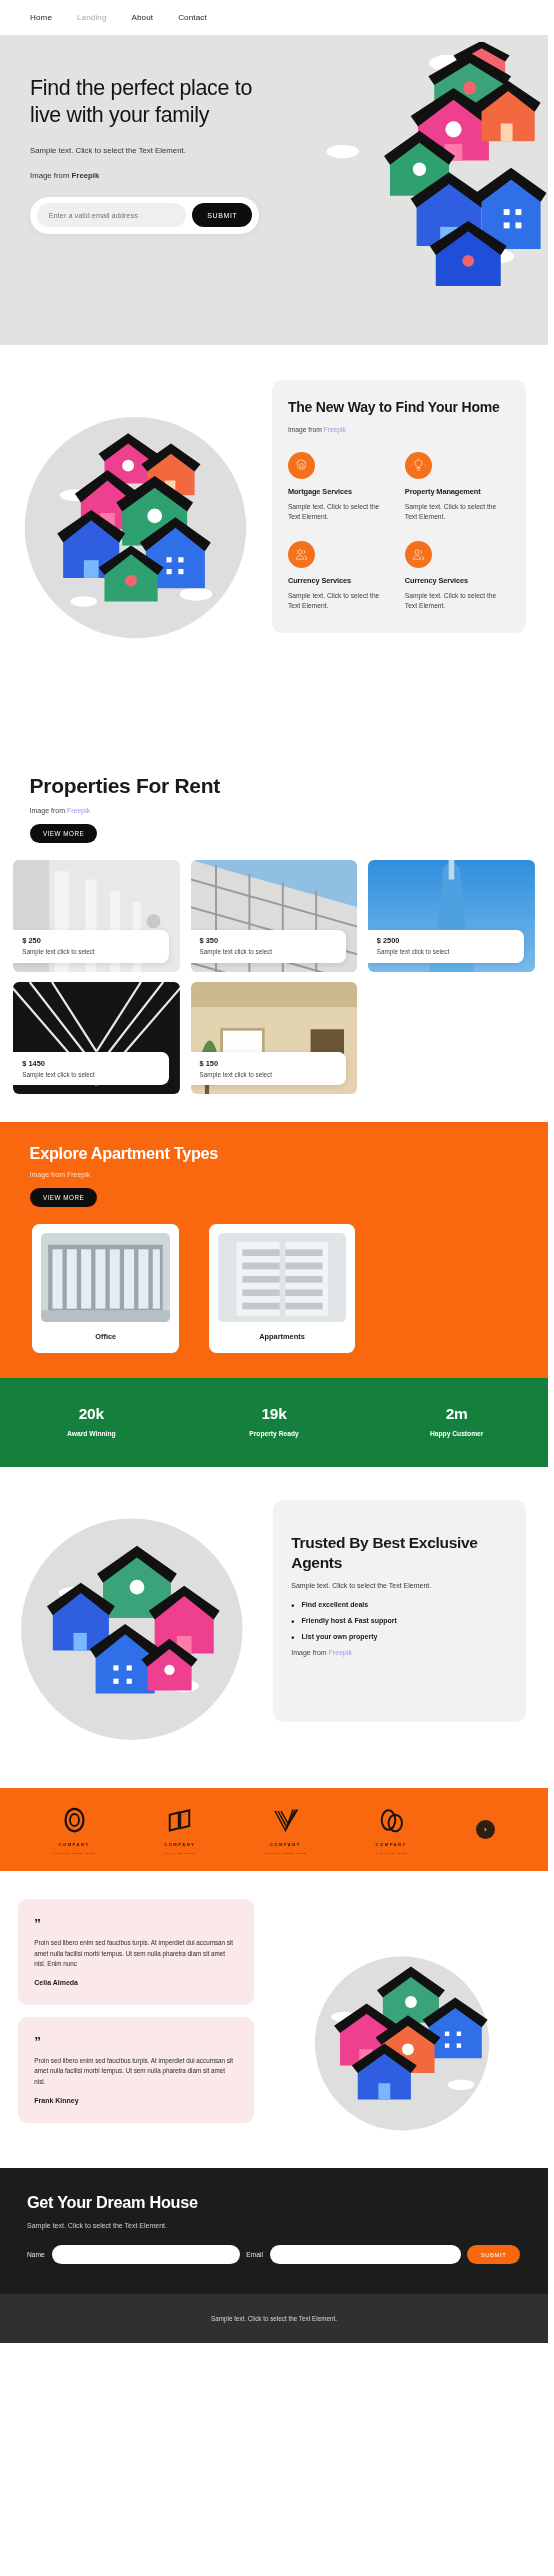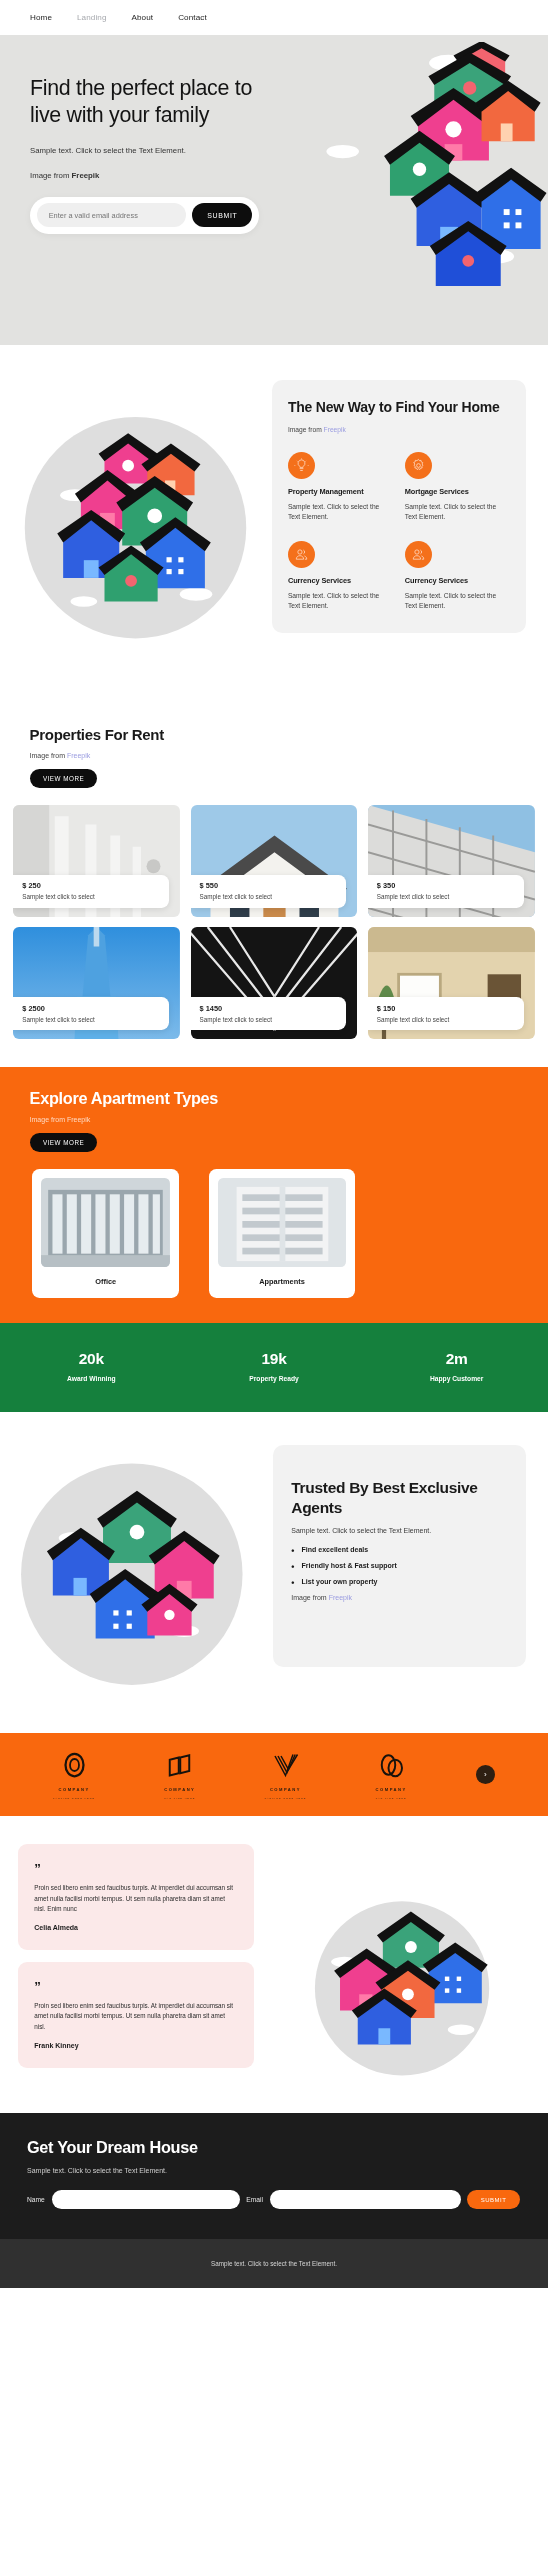--- a/index.html
+++ b/index.html
@@ -36,21 +36,21 @@
   .newway-card h2 { font-size:14px; line-height:1.26; font-weight:700; letter-spacing:-0.2px; }
   .newway-card .credit { font-size:6.7px; color:#444; margin-top:9.6px; }
   .newway-card .credit a { color:#9a9ce0; text-decoration:none; }
   .feat-grid { display:grid; grid-template-columns:1fr 1fr; gap:19px 12px; margin-top:19px; }
   .feat .circle { width:27px; height:27px; border-radius:50%; background:#f4701b; display:flex; align-items:center; justify-content:center; }
   .feat h3 { font-size:7.4px; font-weight:700; margin-top:8.1px; letter-spacing:-0.1px; }
   .feat p { font-size:6.7px; color:#3d3d3d; line-height:1.55; margin-top:5.2px; }
 
   
   .props { padding:18px 13.3px 28px 13.3px; background:#fff; }
-  .props h2 { font-size:15px; font-weight:700; letter-spacing:-0.3px; padding-left:16.3px; }
+  .props h2 { font-size:21px; font-weight:700; letter-spacing:-0.3px; padding-left:16.3px;margin-top:48px; }
   .props .credit { font-size:7px; color:#444; margin-top:9px; padding-left:16.3px; }
   .props .credit a { color:#9a9ce0; text-decoration:none; }
   .pill-dark { display:inline-block; margin:10.3px 0 0 16.3px; background:#0d0d0d; color:#fff; border-radius:15px; padding:6px 13.3px; font-size:6.3px; letter-spacing:0.5px; border:0; cursor:pointer; font-family:inherit; }
   .prop-grid { display:grid; grid-template-columns:repeat(3,1fr); gap:10.3px; margin-top:16.3px; }
   .prop-card { position:relative; height:112px; border-radius:6px; overflow:hidden; }
   .prop-card .bg { position:absolute; inset:0; }
   .prop-tag { position:absolute; left:0; right:11px; bottom:9px; background:#fff; border-radius:0 7.4px 7.4px 0; padding:6.7px 9px 7.4px 9px; box-shadow:0 1.5px 6px rgba(0,0,0,.1); }
   .prop-tag .price { font-size:7.4px; font-weight:700; }
   .prop-tag .desc { font-size:6.3px; color:#444; margin-top:3px; }
 
@@ -220,37 +220,37 @@
     <div class="newway-card">
       <h2>The New Way to Find Your Home</h2>
       <div class="credit">
         <span>Image from </span><a href="#">Freepik</a>
       </div>
 
       <div class="feat-grid">
         <div class="feat">
           <div class="circle">
             <svg width="15" height="15" viewBox="0 0 24 24" fill="none" stroke="#ffd9c2" stroke-width="1.3">
+              <circle cx="12" cy="12" r="3"></circle>
+              <path d="M12 2.2l1.5 2.1 2.5-.6.4 2.6 2.4 1-1.1 2.4 1.6 2-2 1.7.5 2.6-2.6.2-1.1 2.4-2.1-1.5-2.1 1.5-1.1-2.4-2.6-.2.5-2.6-2-1.7 1.6-2L4.2 7.3l2.4-1 .4-2.6 2.5.6z"></path>
+            </svg>
+          </div>
+          <h3>Mortgage Services</h3>
+          <p>Sample text. Click to select the Text Element.</p>
+        </div>
+
+        <div class="feat">
+          <div class="circle">
+            <svg width="15" height="15" viewBox="0 0 24 24" fill="none" stroke="#ffd9c2" stroke-width="1.3">
               <path d="M9 17h6M10 20h4"></path>
               <path d="M12 3a5.5 5.5 0 0 0-3.3 9.9c.5.4.8 1 .8 1.6v.5h5v-.5c0-.6.3-1.2.8-1.6A5.5 5.5 0 0 0 12 3z"></path>
               <path d="M12 .8v1.2M4.6 4.6l.9.9M.8 12H2M19.4 4.6l-.9.9M22 12h1.2"></path>
             </svg>
           </div>
           <h3>Property Management</h3>
-          <p>Sample text. Click to select the Text Element.</p>
-        </div>
-
-        <div class="feat">
-          <div class="circle">
-            <svg width="15" height="15" viewBox="0 0 24 24" fill="none" stroke="#ffd9c2" stroke-width="1.3">
-              <circle cx="12" cy="12" r="3"></circle>
-              <path d="M12 2.2l1.5 2.1 2.5-.6.4 2.6 2.4 1-1.1 2.4 1.6 2-2 1.7.5 2.6-2.6.2-1.1 2.4-2.1-1.5-2.1 1.5-1.1-2.4-2.6-.2.5-2.6-2-1.7 1.6-2L4.2 7.3l2.4-1 .4-2.6 2.5.6z"></path>
-            </svg>
-          </div>
-          <h3>Mortgage Services</h3>
           <p>Sample text. Click to select the Text Element.</p>
         </div>
 
         <div class="feat">
           <div class="circle">
             <svg width="15" height="15" viewBox="0 0 24 24" fill="none" stroke="#ffd9c2" stroke-width="1.3">
               <circle cx="9.5" cy="8" r="3.4"></circle>
               <path d="M3.6 19.5c0-3.3 2.6-5.6 5.9-5.6s5.9 2.3 5.9 5.6z"></path>
               <path d="M15 4.9a3.4 3.4 0 0 1 0 6.2M16.6 14.3c2.4.6 3.8 2.6 3.8 5.2h-3"></path>
             </svg>
@@ -290,36 +290,20 @@
           <path d="M30 8h10v136H30zM52 14h8v126h-8zM70 22h7v112h-7zM86 30h6v96h-6z" fill="#f4f4f3"></path>
           <path d="M0 120h120v32H0z" fill="#dcdcda"></path>
           <circle cx="101" cy="44" r="5" fill="#c8c8c6"></circle>
         </svg>
         <div class="prop-tag">
           <div class="price">$ 250</div>
           <div class="desc">Sample text click to select</div>
         </div>
       </div>
 
-      <div class="prop-card">
-        <svg class="bg" viewBox="0 0 120 152" preserveAspectRatio="none">
-          <rect width="120" height="152" fill="#9ec9e8"></rect>
-          <rect y="96" width="120" height="56" fill="#6f9a54"></rect>
-          <path d="M14 58 L60 26 L106 58 L106 110 L14 110 Z" fill="#f3f2ee"></path>
-          <path d="M8 60 L60 22 L112 60 L106 68 L60 34 L14 68 Z" fill="#4a4a4a"></path>
-          <rect x="28" y="72" width="14" height="26" fill="#2f3d4a"></rect>
-          <rect x="52" y="72" width="16" height="26" fill="#c98a4b"></rect>
-          <rect x="78" y="72" width="14" height="26" fill="#2f3d4a"></rect>
-          <rect x="0" y="116" width="120" height="8" fill="#cfcfcb"></rect>
-        </svg>
-        <div class="prop-tag">
-          <div class="price">$ 550</div>
-          <div class="desc">Sample text click to select</div>
-        </div>
-      </div>
 
       <div class="prop-card">
         <svg class="bg" viewBox="0 0 120 152" preserveAspectRatio="none">
           <rect width="120" height="152" fill="#8fc0e3"></rect>
           <path d="M0 0 L120 34 L120 152 L0 152 Z" fill="#dcdcda"></path>
           <g stroke="#9a9a98" stroke-width="1.4">
             <path d="M0 14 L120 48M0 34 L120 68M0 54 L120 88M0 74 L120 108M0 94 L120 128"></path>
             <path d="M18 4 L18 152M42 10 L42 152M66 16 L66 152M90 22 L90 152"></path>
           </g>
         </svg>

